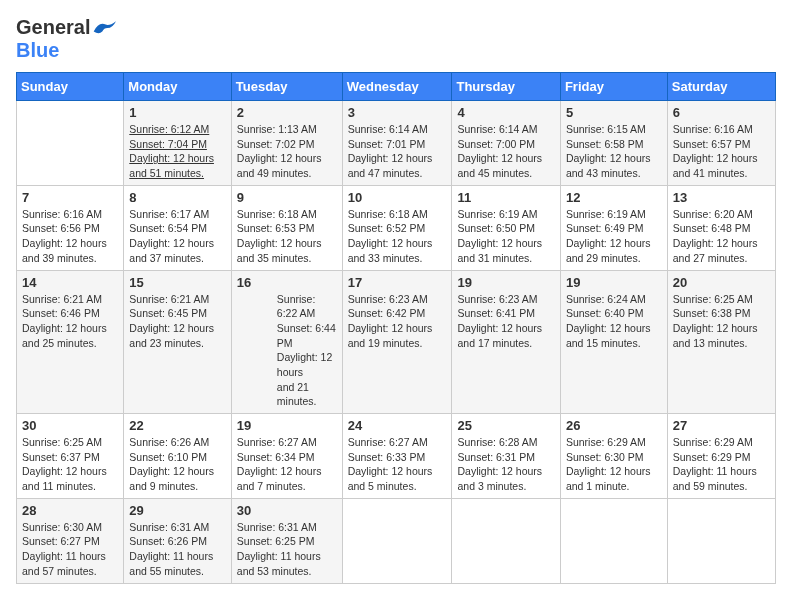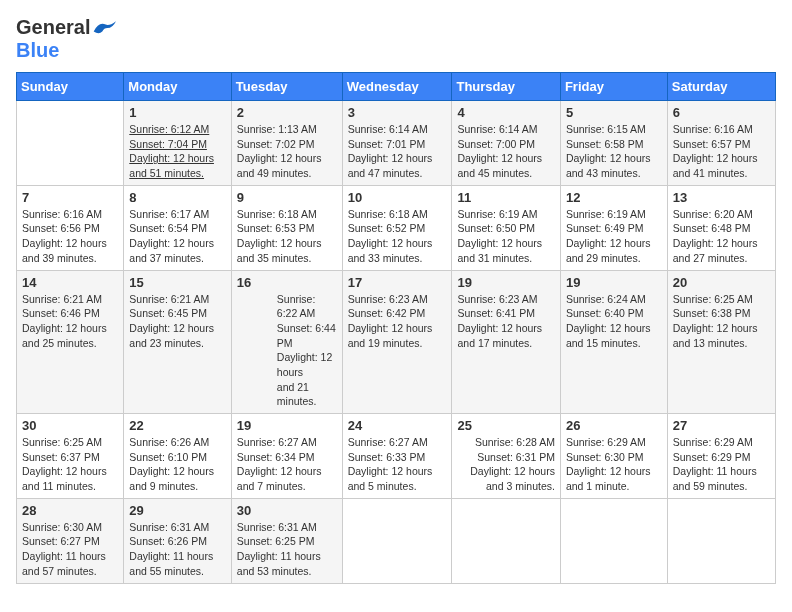--- a/index.html
+++ b/index.html
@@ -292,21 +292,21 @@
         </td>
         <td>
           <span class="day-number">24</span>
           <div class="day-info" style="white-space: pre-line;">Sunrise: 6:27 AM
 Sunset: 6:33 PM
 Daylight: 12 hours
 and 5 minutes.</div>
         </td>
         <td>
           <span class="day-number">25</span>
-          <div class="day-info" style="white-space: pre-line; text-align: right;">Sunrise: 6:28 AM
+          <div class="day-info" style="white-space: pre-line;">Sunrise: 6:28 AM
 Sunset: 6:31 PM
 Daylight: 12 hours
 and 3 minutes.</div>
         </td>
         <td>
           <span class="day-number">26</span>
           <div class="day-info" style="white-space: pre-line;">Sunrise: 6:29 AM
 Sunset: 6:30 PM
 Daylight: 12 hours
 and 1 minute.</div>

